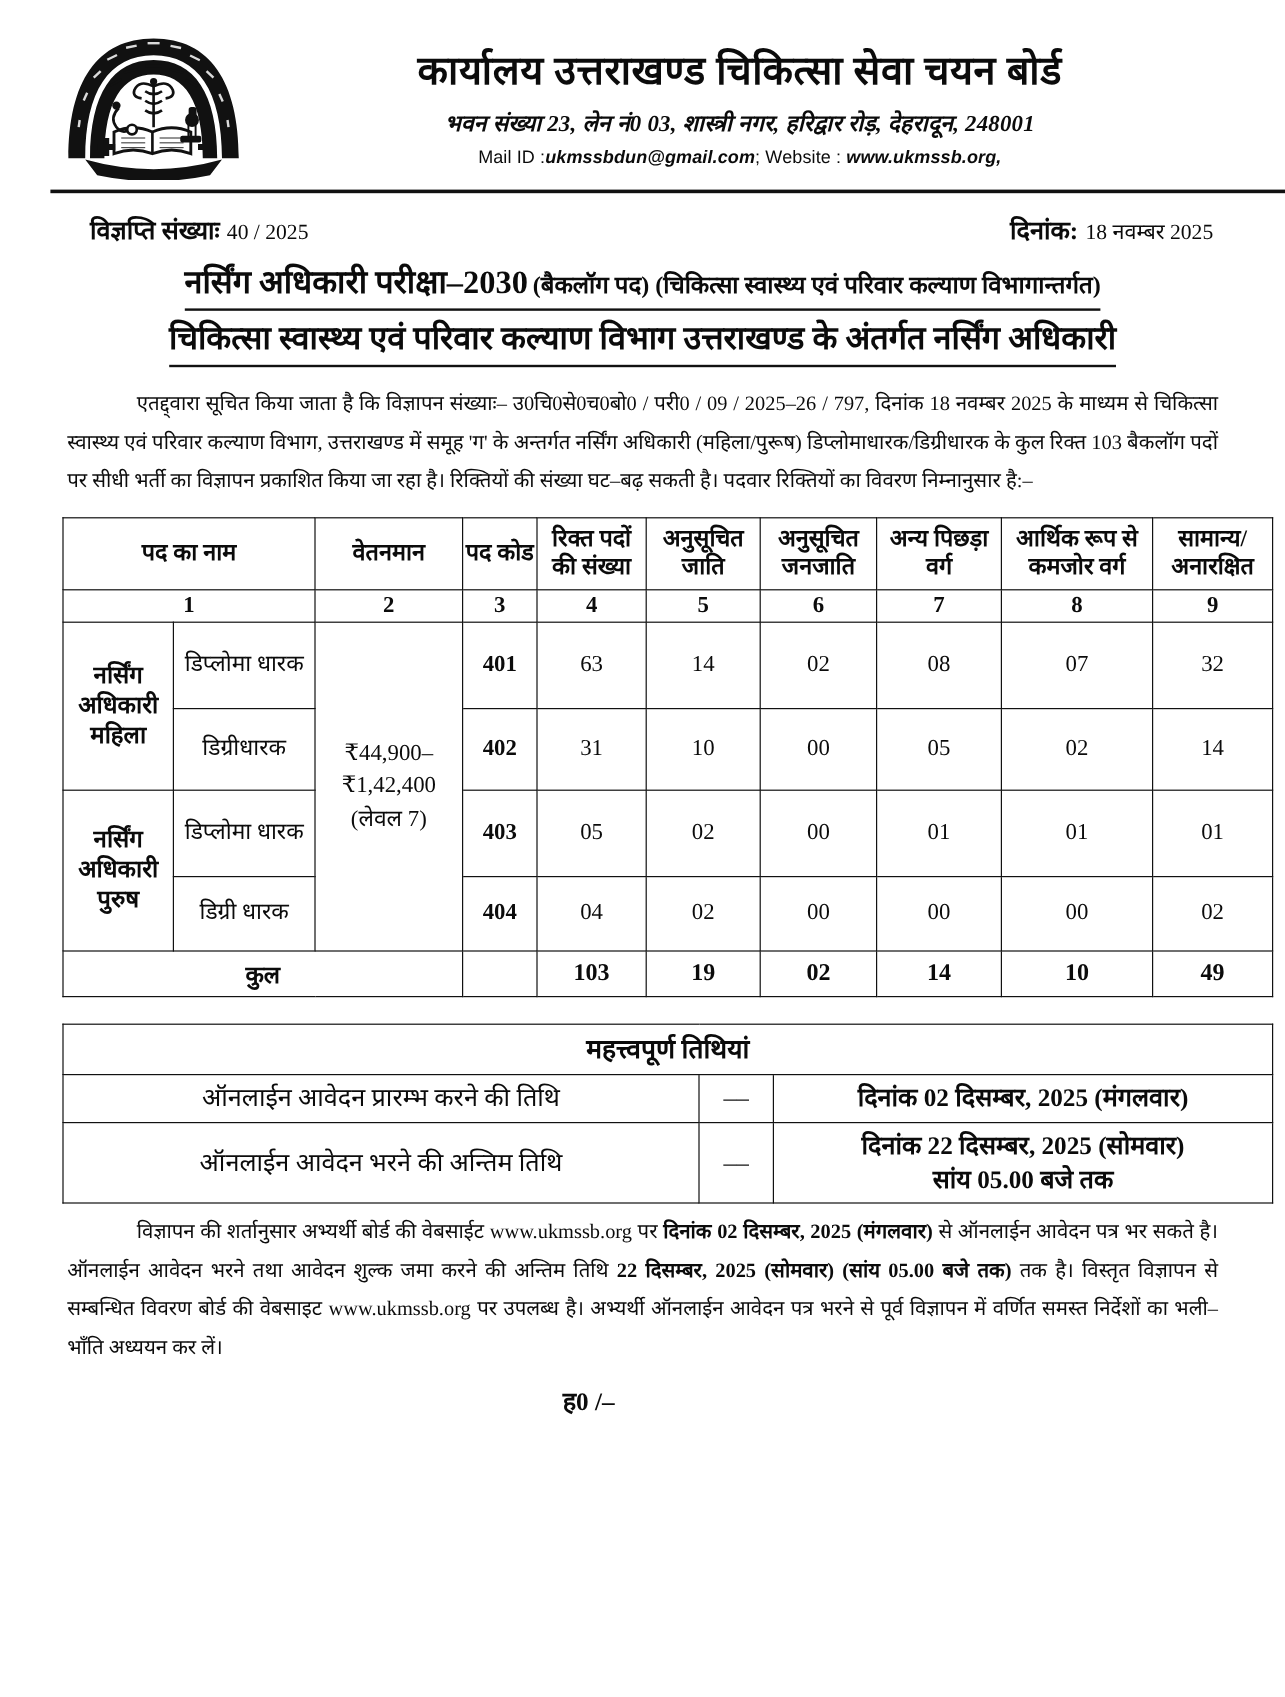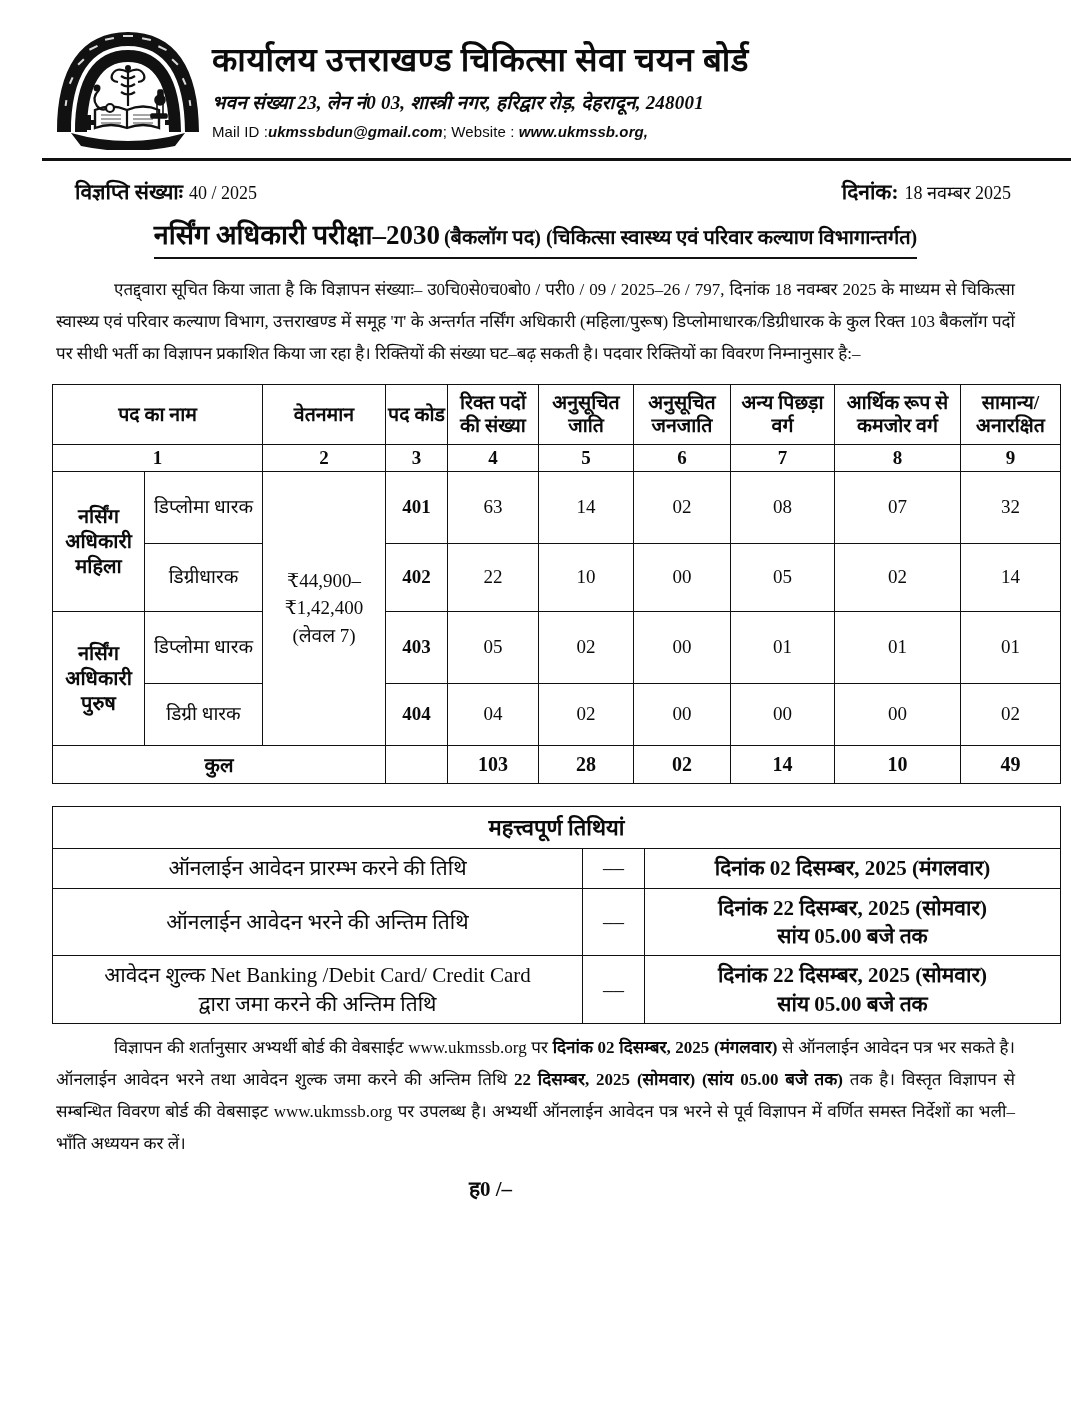--- a/index.html
+++ b/index.html
@@ -39,21 +39,21 @@
     justify-content: center;
     align-items: flex-start;
     padding-top: 2px;
   }
   .logo {
     width: 150px; height: 122px;
     position: relative;
   }
   .header-text {
     flex: 1;
-    text-align: left;
+    text-align: center;
     padding-right: 20px;
   }
   .org-title {
     font-family: "Liberation Serif", "DejaVu Serif", serif;
     font-size: 33px;
     font-weight: 700;
     letter-spacing: 0.5px;
     line-height: 1.25;
     margin-top: 14px;
   }
@@ -327,20 +327,21 @@
       <span class="meta-label">दिनांक:</span>
       <span class="meta-value">18 नवम्बर 2025</span>
     </div>
   </div>
 
   <div class="title-block">
     <div class="title-line">
       <span class="t-big">नर्सिंग अधिकारी परीक्षा–2030</span>
       <span class="t-small">(बैकलॉग पद) (चिकित्सा स्वास्थ्य एवं परिवार कल्याण विभागान्तर्गत)</span>
     </div>
+    <div class="title-line t-big">चिकित्सा स्वास्थ्य एवं परिवार कल्याण विभाग उत्तराखण्ड के अंतर्गत नर्सिंग अधिकारी</div>
   </div>
 
   <div class="para">एतद्द्वारा सूचित किया जाता है कि विज्ञापन संख्याः– उ0चि0से0च0बो0 / परी0 / 09 / 2025–26 / 797, दिनांक 18 नवम्बर 2025 के माध्यम से चिकित्सा स्वास्थ्य एवं परिवार कल्याण विभाग, उत्तराखण्ड में समूह 'ग' के अन्तर्गत नर्सिंग अधिकारी (महिला/पुरूष) डिप्लोमाधारक/डिग्रीधारक के कुल रिक्त 103 बैकलॉग पदों पर सीधी भर्ती का विज्ञापन प्रकाशित किया जा रहा है। रिक्तियों की संख्या घट–बढ़ सकती है। पदवार रिक्तियों का विवरण निम्नानुसार है:–</div>
 
   <div class="tbl-wrap">
     <table class="vac">
       <colgroup>
         <col style="width:92px">
           <col style="width:118px">
           <col style="width:123px">
@@ -385,21 +386,21 @@
           <td>63</td>
           <td>14</td>
           <td>02</td>
           <td>08</td>
           <td>07</td>
           <td>32</td>
         </tr>
         <tr style="height:68px">
           <td class="sub">डिग्रीधारक</td>
           <td class="code">402</td>
-          <td>22</td>
+          <td>31</td>
           <td>10</td>
           <td>00</td>
           <td>05</td>
           <td>02</td>
           <td>14</td>
         </tr>
         <tr style="height:72px">
           <td class="postname" rowspan="2">नर्सिंग अधिकारी पुरुष</td>
           <td class="sub">डिप्लोमा धारक</td>
           <td class="code">403</td>
@@ -417,21 +418,21 @@
           <td>02</td>
           <td>00</td>
           <td>00</td>
           <td>00</td>
           <td>02</td>
         </tr>
         <tr class="total">
           <td colspan="3">कुल</td>
           <td></td>
           <td>103</td>
-          <td>28</td>
+          <td>19</td>
           <td>02</td>
           <td>14</td>
           <td>10</td>
           <td>49</td>
         </tr>
       </tbody>
     </table>
   </div>
 
   <div class="dates-wrap">
@@ -451,31 +452,20 @@
           <td class="val">दिनांक 02 दिसम्बर, 2025 (मंगलवार)</td>
         </tr>
         <tr>
           <td class="lbl">ऑनलाईन आवेदन भरने की अन्तिम तिथि</td>
           <td class="dash">––</td>
           <td class="val">
             <div>दिनांक 22 दिसम्बर, 2025 (सोमवार)</div>
             <div>सांय 05.00 बजे तक</div>
           </td>
         </tr>
-        <tr>
-          <td class="lbl">
-            <div><span>आवेदन शुल्क </span><span class="latin">Net Banking /Debit Card/ Credit Card</span></div>
-            <div>द्वारा जमा करने की अन्तिम तिथि</div>
-          </td>
-          <td class="dash">––</td>
-          <td class="val">
-            <div>दिनांक 22 दिसम्बर, 2025 (सोमवार)</div>
-            <div>सांय 05.00 बजे तक</div>
-          </td>
-        </tr>
       </tbody>
     </table>
   </div>
 
   <div class="para" style="padding-top:8px">
     <span>विज्ञापन की शर्तानुसार अभ्यर्थी बोर्ड की वेबसाईट </span><span class="ltn">www.ukmssb.org</span><span> पर </span><span class="b">दिनांक 02 दिसम्बर, 2025 (मंगलवार)</span><span> से ऑनलाईन आवेदन पत्र भर सकते है। ऑनलाईन आवेदन भरने तथा आवेदन शुल्क जमा करने की अन्तिम तिथि </span><span class="b">22 दिसम्बर, 2025 (सोमवार) (सांय 05.00 बजे तक)</span><span> तक है। विस्तृत विज्ञापन से सम्बन्धित विवरण बोर्ड की वेबसाइट </span><span class="ltn">www.ukmssb.org</span><span> पर उपलब्ध है। अभ्यर्थी ऑनलाईन आवेदन पत्र भरने से पूर्व विज्ञापन में वर्णित समस्त निर्देशों का भली–भाँति अध्ययन कर लें।</span>
   </div>
 
   <div class="sign">
     <div>ह0 /–</div>

